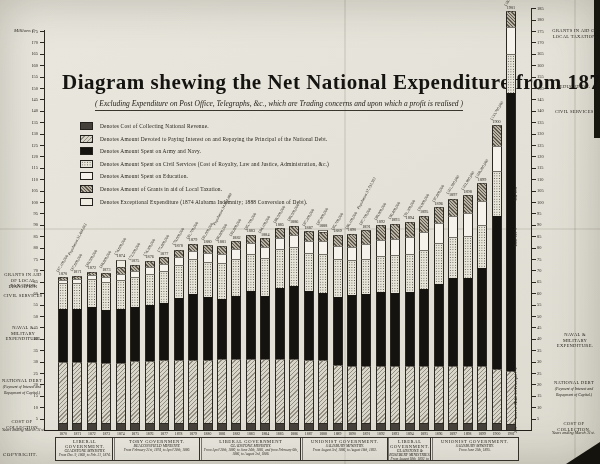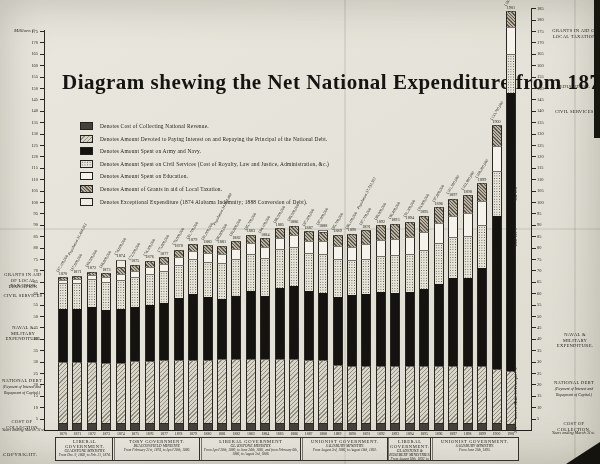--- a/index.html
+++ b/index.html
@@ -68,20 +68,21 @@
 
 <div class="page">
 
   <div class="fold-v" style="left:344px;"></div>
   <div class="fold-v" style="left:574px;"></div>
   <div class="fold-h" style="top:228px;"></div>
   <div class="edge-strip"></div>
   <div class="corner-wedge"></div>
 
   <div class="title">Diagram shewing the Net National Expenditure from 1870 to 1901</div>
+  <div class="subtitle">( Excluding Expenditure on Post Office, Telegraphs, &amp;c., which are Trading concerns and upon which a profit is realised )</div>
 
   <div class="legend">
     <div class="legend-row">
         <span class="sw sw-collection"></span>
         <span class="legend-label">Denotes Cost of Collecting National Revenue.</span>
       </div>
     <div class="legend-row">
         <span class="sw sw-debt"></span>
         <span class="legend-label">Denotes Amount Devoted to Paying Interest on and Repaying the Principal of the National Debt.</span>
       </div>

